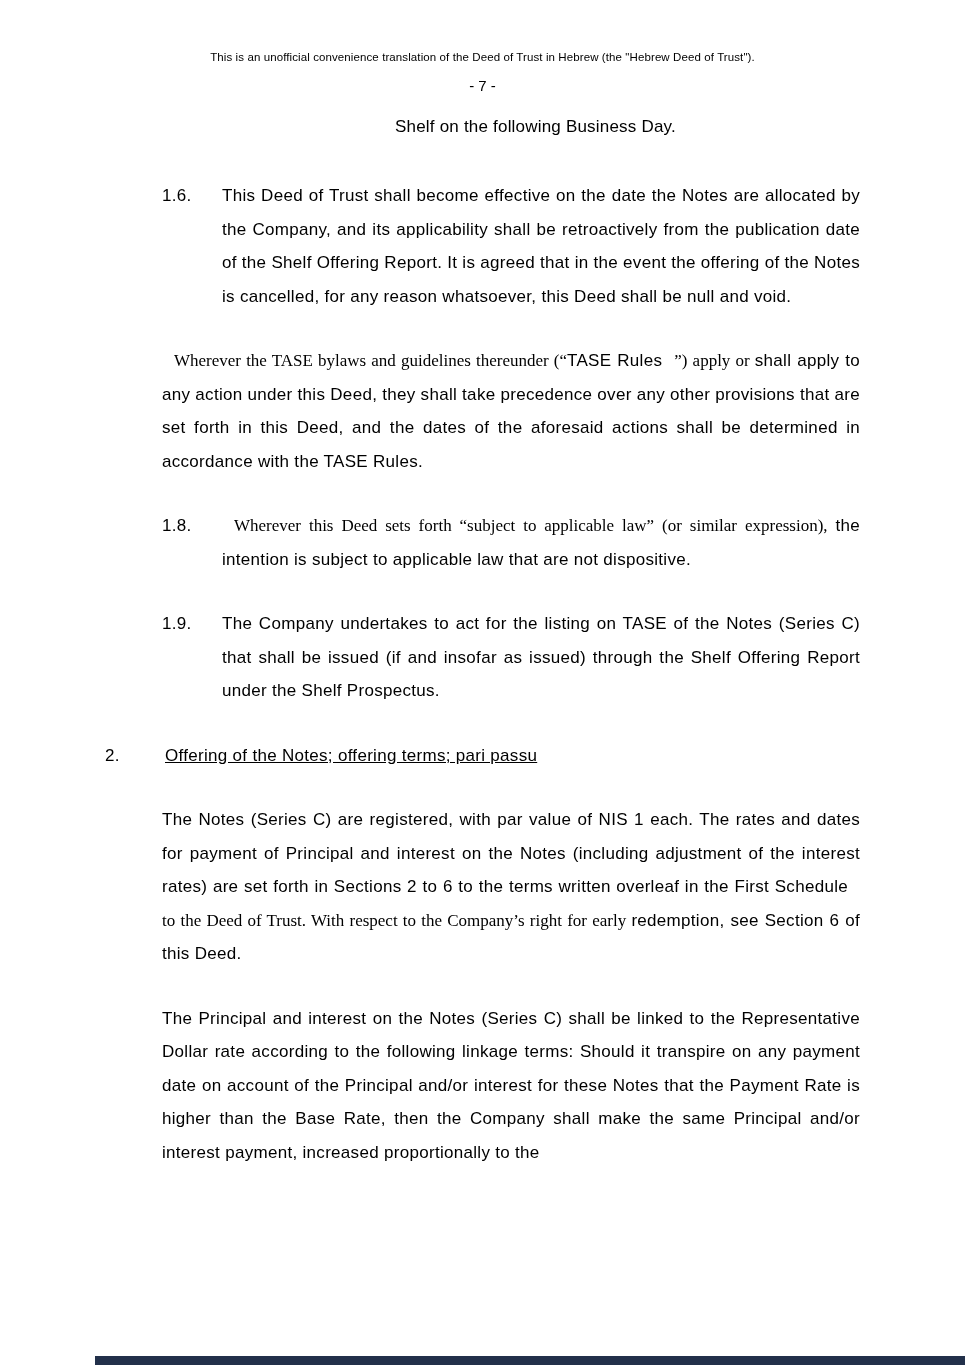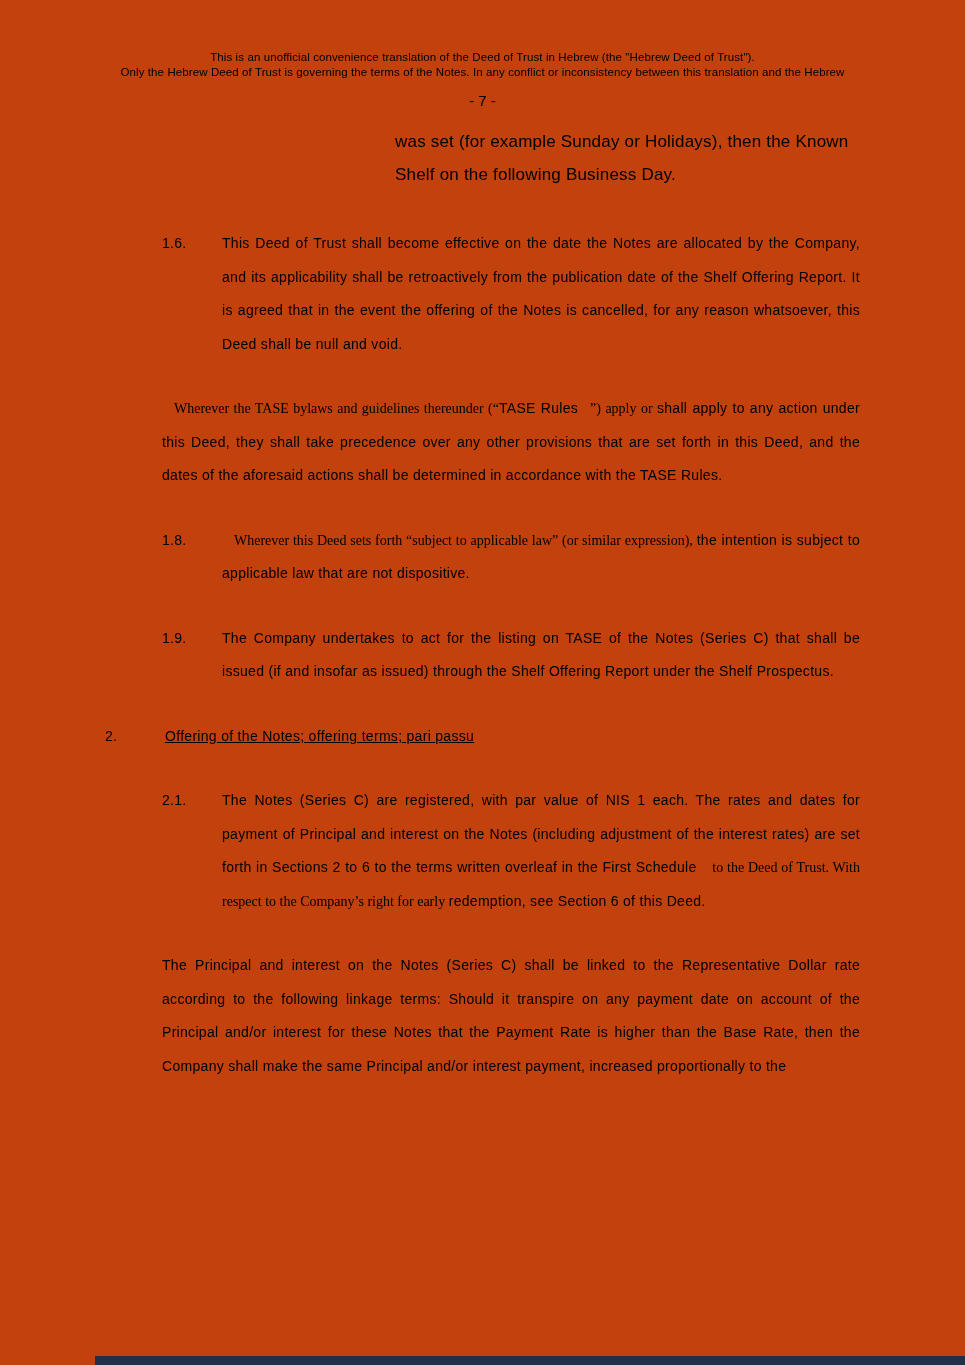--- a/index.html
+++ b/index.html
@@ -2,21 +2,21 @@
 <html><head>
 <meta charset="utf-8">
 <style>
   html, body { margin: 0; padding: 0; }
   body { background: #e8e8e8; }
   .page {
     position: relative;
     width: 965px;
     height: 1365px;
     margin: 0 auto;
-    background: #c2410c;
+    background: #ffffff;
     color: #000000;
     font-family: "Liberation Sans", sans-serif;
     overflow: hidden;
   }
   .doc-header {
     padding-top: 50px;
     text-align: center;
     font-size: 11.5px;
     line-height: 15px;
     letter-spacing: 0.1px;
@@ -29,21 +29,21 @@
   .continuation {
     margin: 16px 90px 0 395px;
     font-size: 17px;
     line-height: 33px;
     letter-spacing: 0.2px;
   }
   .sections { margin-top: 36px; }
   .section-row {
     display: flex;
     margin: 0 105px 31px 162px;
-    font-size: 14px;
+    font-size: 17px;
     line-height: 33.5px;
     letter-spacing: 0.3px;
   }
   .section-row.heading-row { margin-left: 105px; margin-right: 105px; }
   .sec-num { flex: 0 0 60px; }
   .heading-row .sec-num { flex: 0 0 60px; }
   .sec-text { flex: 1 1 auto; text-align: justify; }
   .heading-row .sec-text { text-align: left; }
   .u { }
   .serif { font-family: "Liberation Serif", serif; letter-spacing: 0; margin-left: 12px; }
@@ -56,27 +56,25 @@
     height: 9px;
   }
 </style>
 </head>
 <body>
 
 <div class="page">
 
   <div class="doc-header">
     <div>This is an unofficial convenience translation of the Deed of Trust in Hebrew (the "Hebrew Deed of Trust").</div>
-    <div>Only the Hebrew Deed of Trust is governing the terms of the Notes. In any conflict or inconsistency between this translation and the Hebrew</div>
   </div>
 
   <div class="page-number">- 7 -</div>
 
   <div class="continuation">
-    <div>was set (for example Sunday or Holidays), then the Known</div>
     <div>Shelf on the following Business Day.</div>
   </div>
 
   <div class="sections">
 
     <div class="section-row">
       <div class="sec-num">1.6.</div>
       <div class="sec-text">This Deed of Trust shall become effective on the date the Notes are allocated by the Company, and its applicability shall be retroactively from the publication date of the Shelf Offering Report. It is agreed that in the event the offering of the Notes is cancelled, for any reason whatsoever, this Deed shall be null and void.</div>
     </div>
 
@@ -93,21 +91,20 @@
       <div class="sec-num">1.9.</div>
       <div class="sec-text">The Company undertakes to act for the listing on TASE of the Notes (Series C) that shall be issued (if and insofar as issued) through the Shelf Offering Report under the Shelf Prospectus.</div>
     </div>
 
     <div class="section-row heading-row">
       <div class="sec-num">2.</div>
       <div class="sec-text"><span class="heading-text">Offering of the Notes; offering terms; pari passu</span></div>
     </div>
 
     <div class="section-row">
-      <div class="sec-num">2.1.</div>
       <div class="sec-text"><span>The Notes (Series C) are registered, with par value of NIS 1 each. The rates and dates for payment of Principal and interest on the Notes (including adjustment of the interest rates) are set forth in Sections 2 to 6 to the terms written overleaf in the </span><span class="u">First Schedule</span><span class="serif"> to the Deed of Trust. With respect to the Company’s right for early </span><span>redemption, see Section 6 of this Deed.</span></div>
     </div>
 
     <div class="section-row">
       <div class="sec-text">The Principal and interest on the Notes (Series C) shall be linked to the Representative Dollar rate according to the following linkage terms: Should it transpire on any payment date on account of the Principal and/or interest for these Notes that the Payment Rate is higher than the Base Rate, then the Company shall make the same Principal and/or interest payment, increased proportionally to the</div>
     </div>
 
   </div>
 
   <div class="bottom-bar" style="background: rgb(34, 48, 74);"></div>

